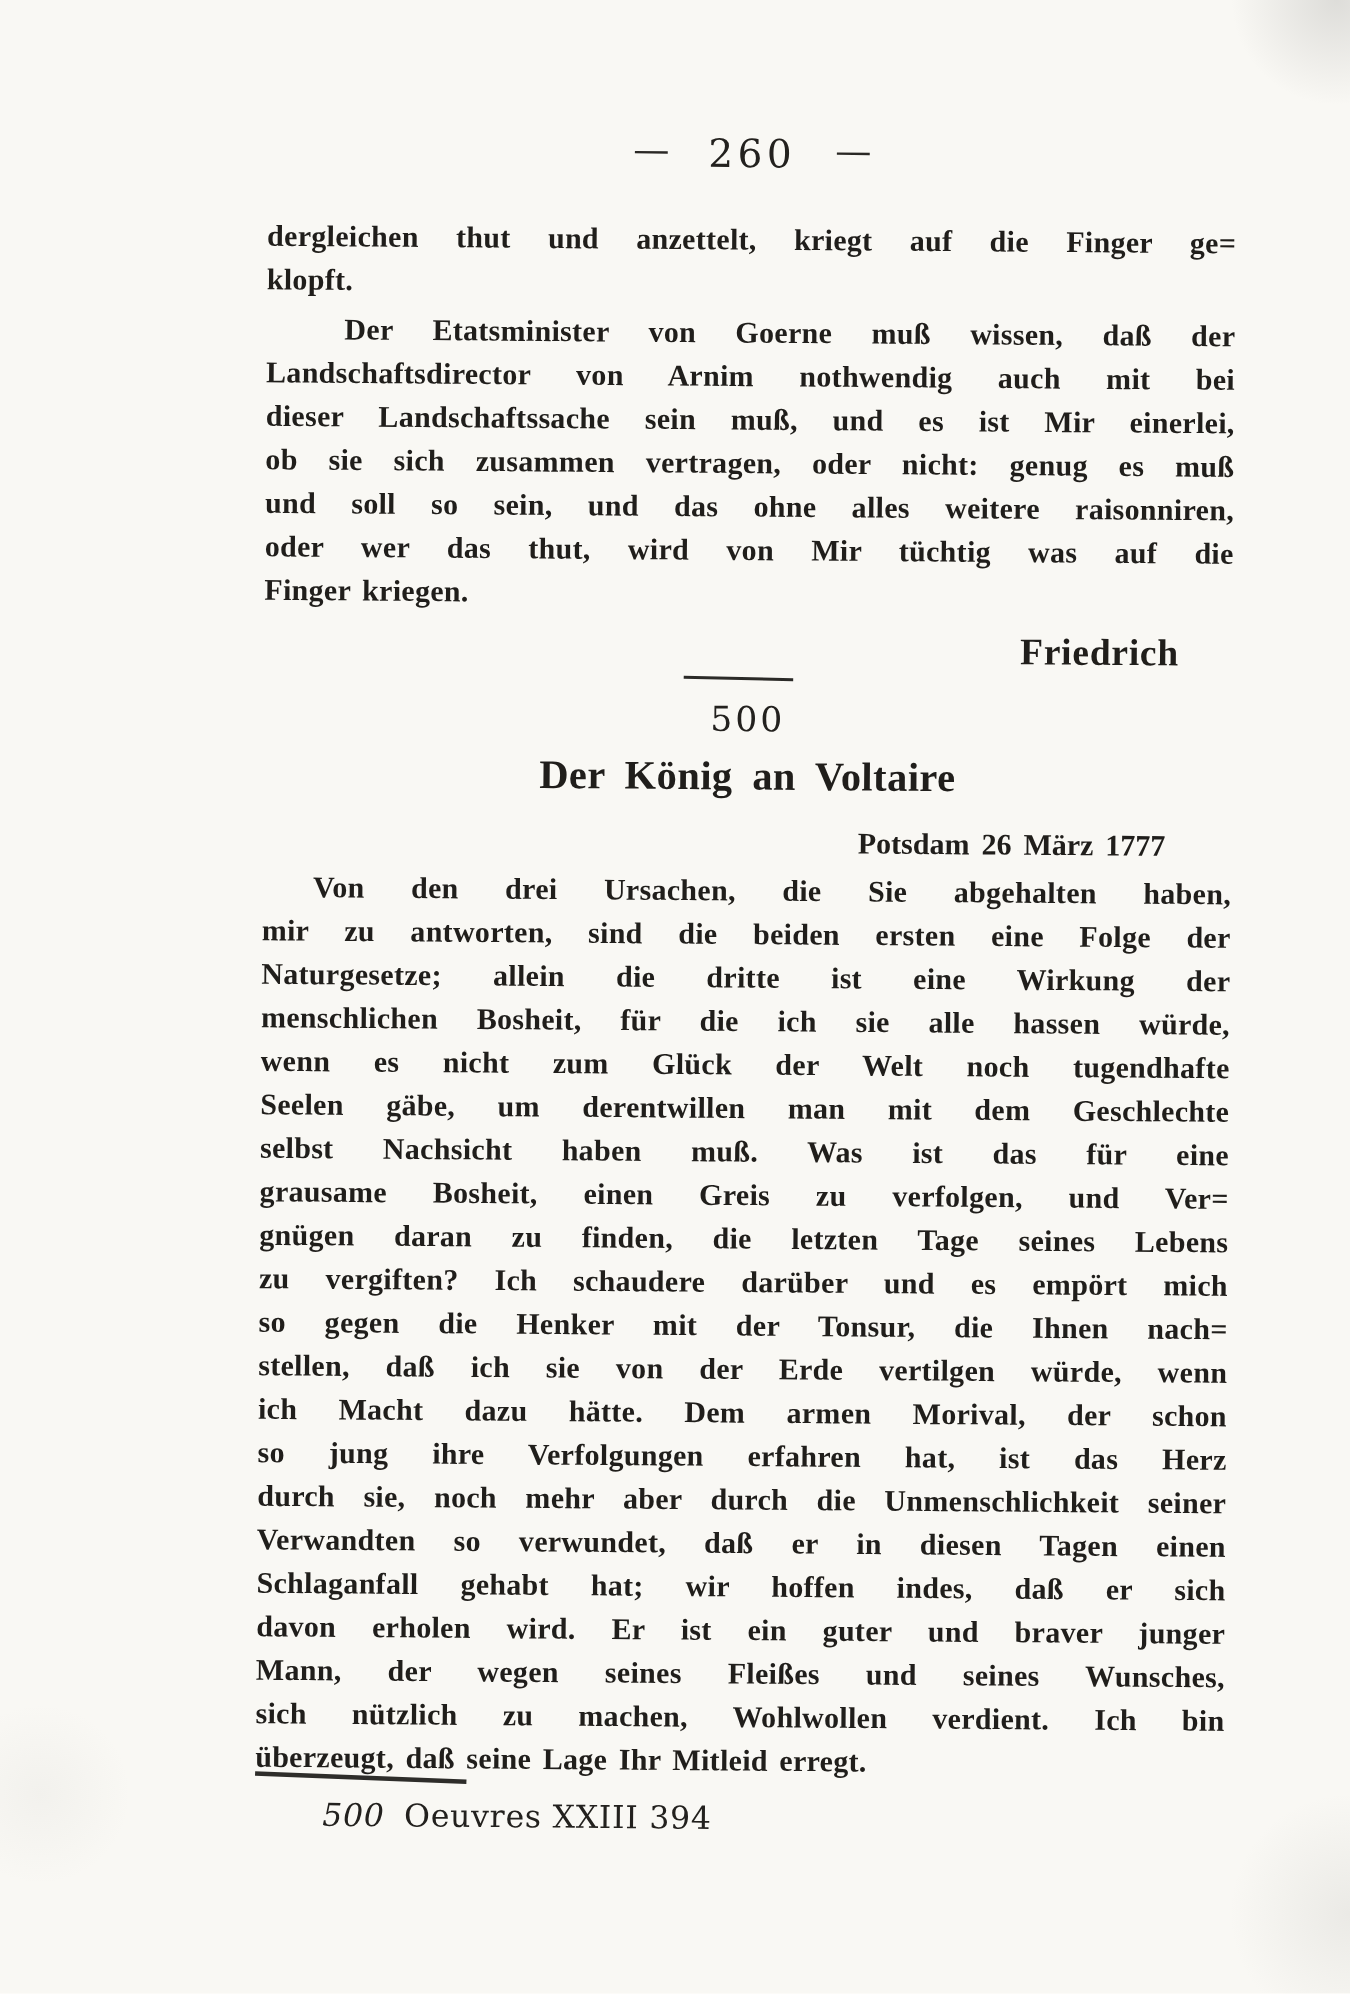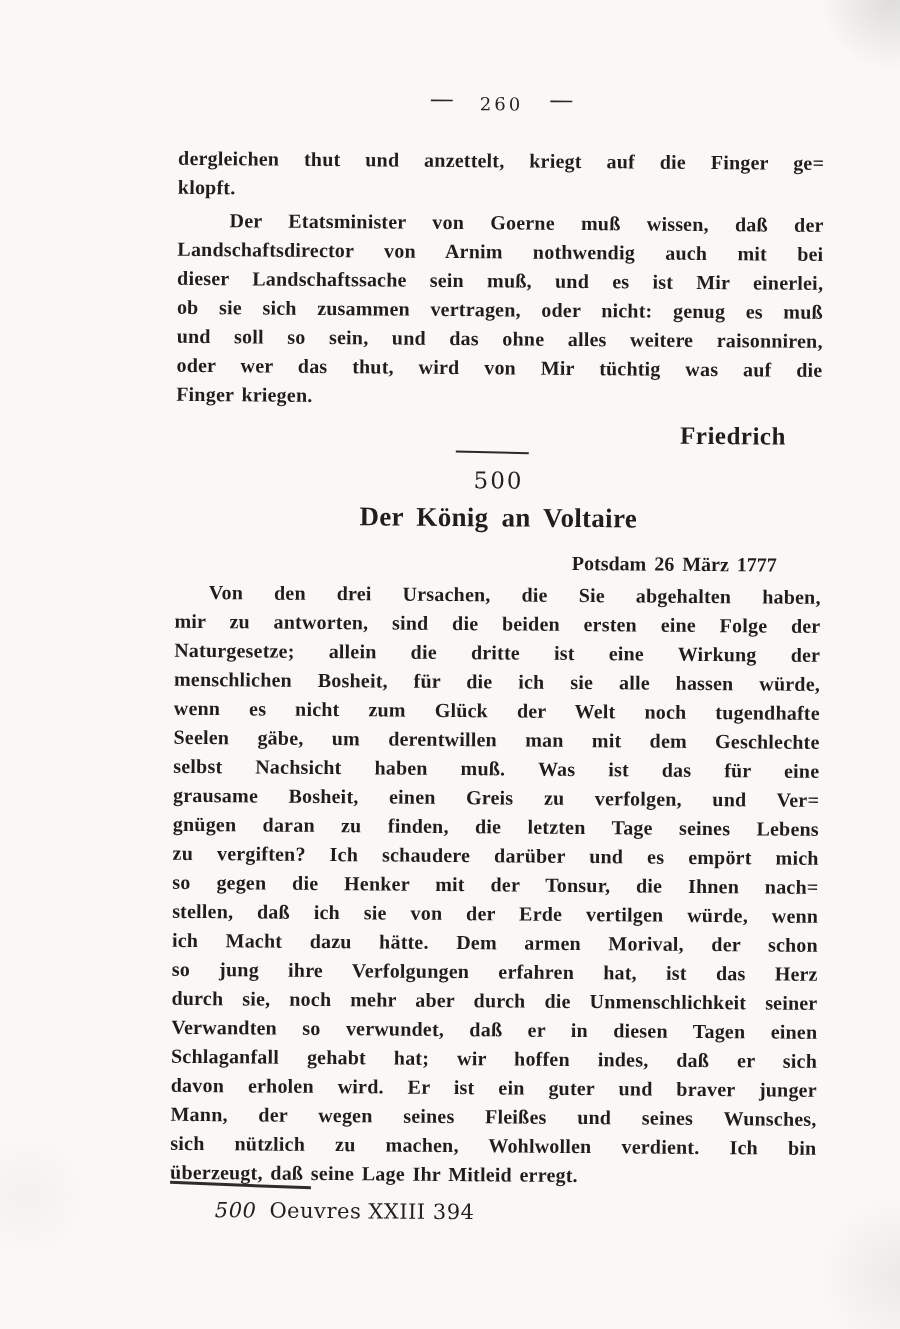--- a/index.html
+++ b/index.html
@@ -24,21 +24,21 @@
     transform-origin: 450px 300px;
   }
 
   .tb { position: absolute; left: 177px; top: 0; width: 646px; color: #201e1b; }
 
   .sec { position: absolute; left: 0; width: 646px; }
 
   
   .runhead { top: 88px; text-align: center; font-family: "DejaVu Serif", serif; }
   .runhead .num {
-    font-size: 18px; letter-spacing: 3px; color: #23211e;
+    font-size: 26px; letter-spacing: 3px; color: #23211e;
     display: inline-block; margin: 0 26px;
   }
   .runhead .dash { font-size: 24px; color: #2a2825; position: relative; top: -3px; }
 
   
   .jl {
     height: 29px;
     overflow: hidden;
     font: bold 20px/29px "Liberation Serif", serif;
     letter-spacing: 0.2px;

